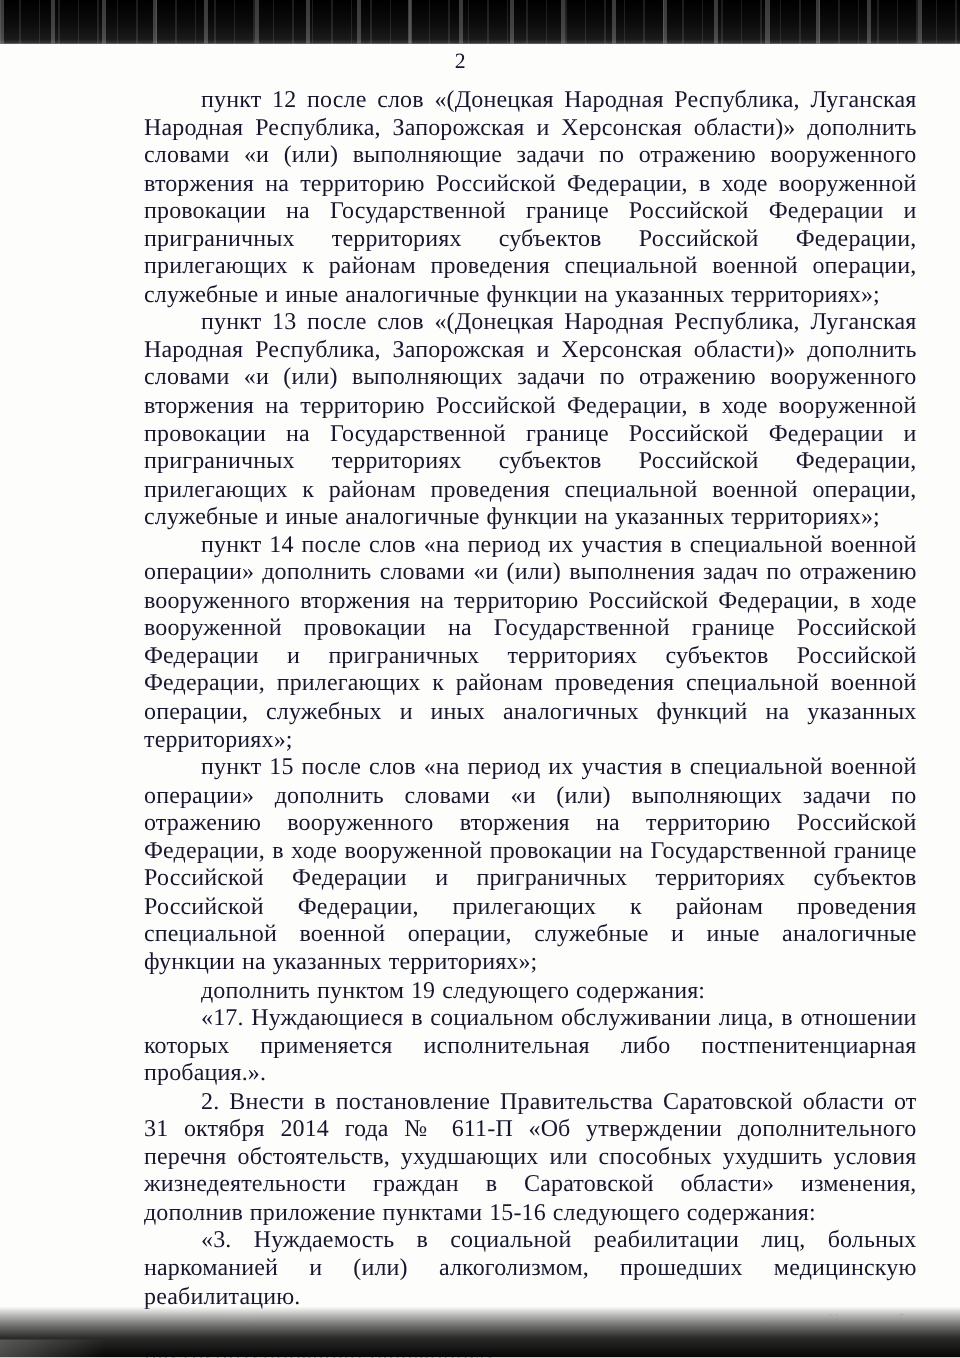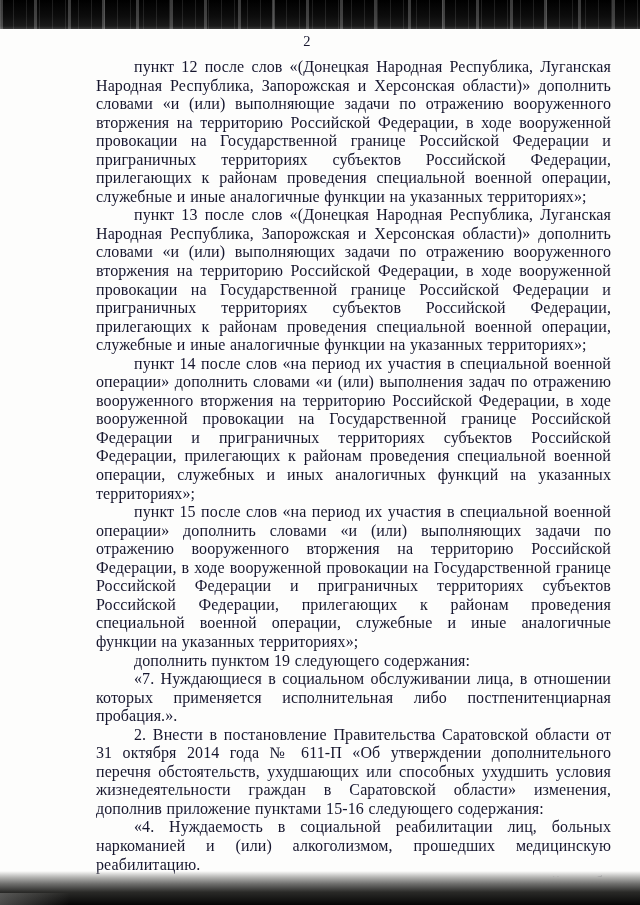--- a/index.html
+++ b/index.html
@@ -85,21 +85,21 @@
   <div class="scan-edge-top"></div>
 
   <div class="page-number">2</div>
 
   <div class="doc-body">
     <p>пункт 12 после слов «(Донецкая Народная Республика, Луганская Народная Республика, Запорожская и Херсонская области)» дополнить словами «и (или) выполняющие задачи по отражению вооруженного вторжения на территорию Российской Федерации, в ходе вооруженной провокации на Государственной границе Российской Федерации и приграничных территориях субъектов Российской Федерации, прилегающих к районам проведения специальной военной операции, служебные и иные аналогичные функции на указанных территориях»;</p>
     <p>пункт 13 после слов «(Донецкая Народная Республика, Луганская Народная Республика, Запорожская и Херсонская области)» дополнить словами «и (или) выполняющих задачи по отражению вооруженного вторжения на территорию Российской Федерации, в ходе вооруженной провокации на Государственной границе Российской Федерации и приграничных территориях субъектов Российской Федерации, прилегающих к районам проведения специальной военной операции, служебные и иные аналогичные функции на указанных территориях»;</p>
     <p>пункт 14 после слов «на период их участия в специальной военной операции» дополнить словами «и (или) выполнения задач по отражению вооруженного вторжения на территорию Российской Федерации, в ходе вооруженной провокации на Государственной границе Российской Федерации и приграничных территориях субъектов Российской Федерации, прилегающих к районам проведения специальной военной операции, служебных и иных аналогичных функций на указанных территориях»;</p>
     <p>пункт 15 после слов «на период их участия в специальной военной операции» дополнить словами «и (или) выполняющих задачи по отражению вооруженного вторжения на территорию Российской Федерации, в ходе вооруженной провокации на Государственной границе Российской Федерации и приграничных территориях субъектов Российской Федерации, прилегающих к районам проведения специальной военной операции, служебные и иные аналогичные функции на указанных территориях»;</p>
     <p>дополнить пунктом 19 следующего содержания:</p>
-    <p>«7. Нуждающиеся в социальном обслуживании лица, в отношении которых применяется исполнительная либо постпенитенциарная пробация.».</p>
+    <p>«17. Нуждающиеся в социальном обслуживании лица, в отношении которых применяется исполнительная либо постпенитенциарная пробация.».</p>
     <p>2. Внести в постановление Правительства Саратовской области от 31 октября 2014 года № 611-П «Об утверждении дополнительного перечня обстоятельств, ухудшающих или способных ухудшить условия жизнедеятельности граждан в Саратовской области» изменения, дополнив приложение пунктами 15-16 следующего содержания:</p>
-    <p>«4. Нуждаемость в социальной реабилитации лиц, больных наркоманией и (или) алкоголизмом, прошедших медицинскую реабилитацию.</p>
+    <p>«3. Нуждаемость в социальной реабилитации лиц, больных наркоманией и (или) алкоголизмом, прошедших медицинскую реабилитацию.</p>
     <p>16. Применение в отношении лица исполнительной либо постпенитенциарной пробации.».</p>
   </div>
 
   <div class="scan-edge-bottom"></div>
 
 </div>
 
 </body></html>

